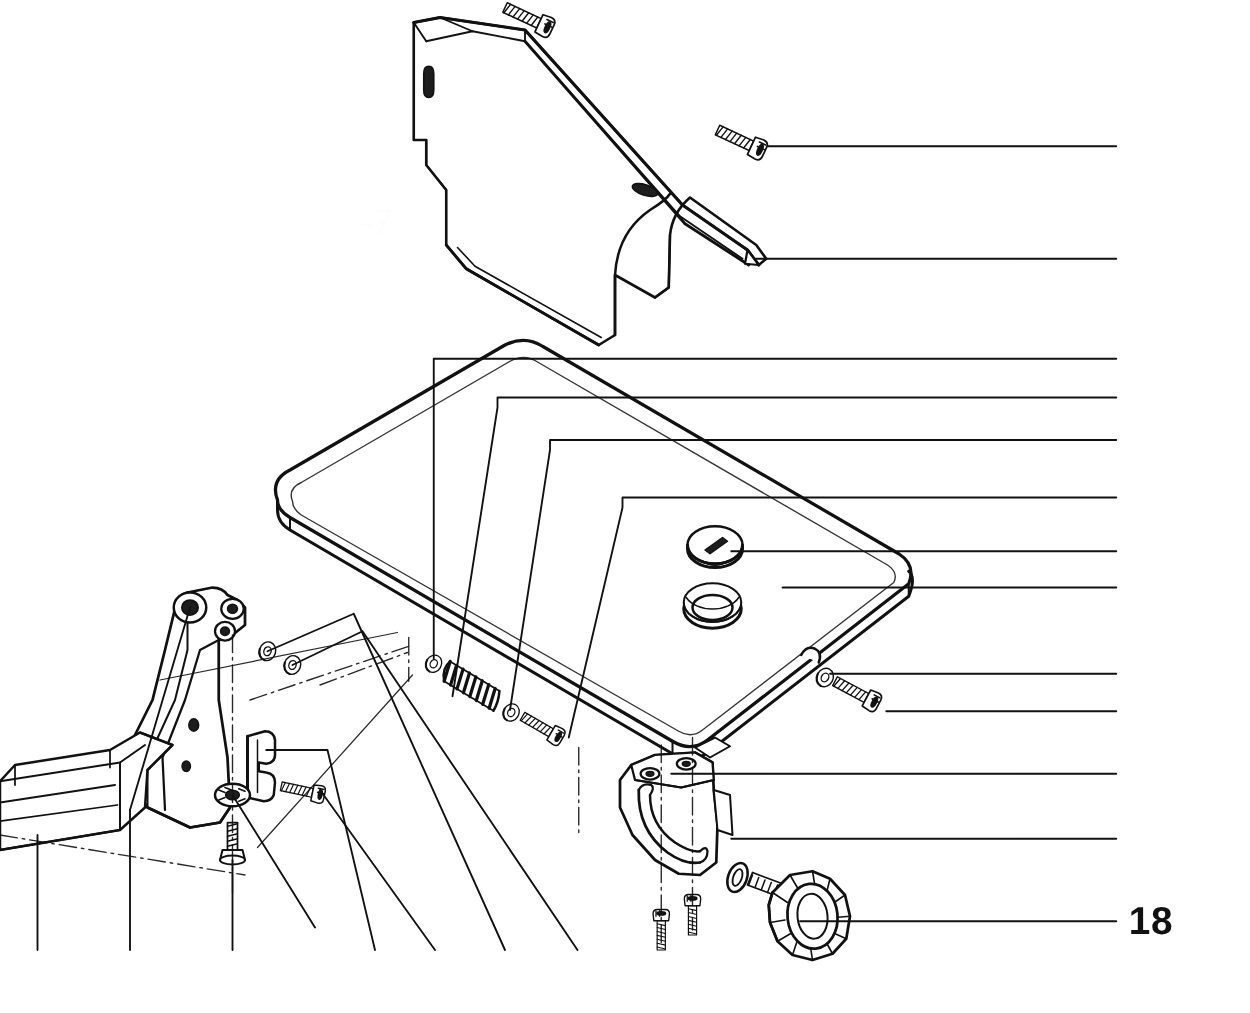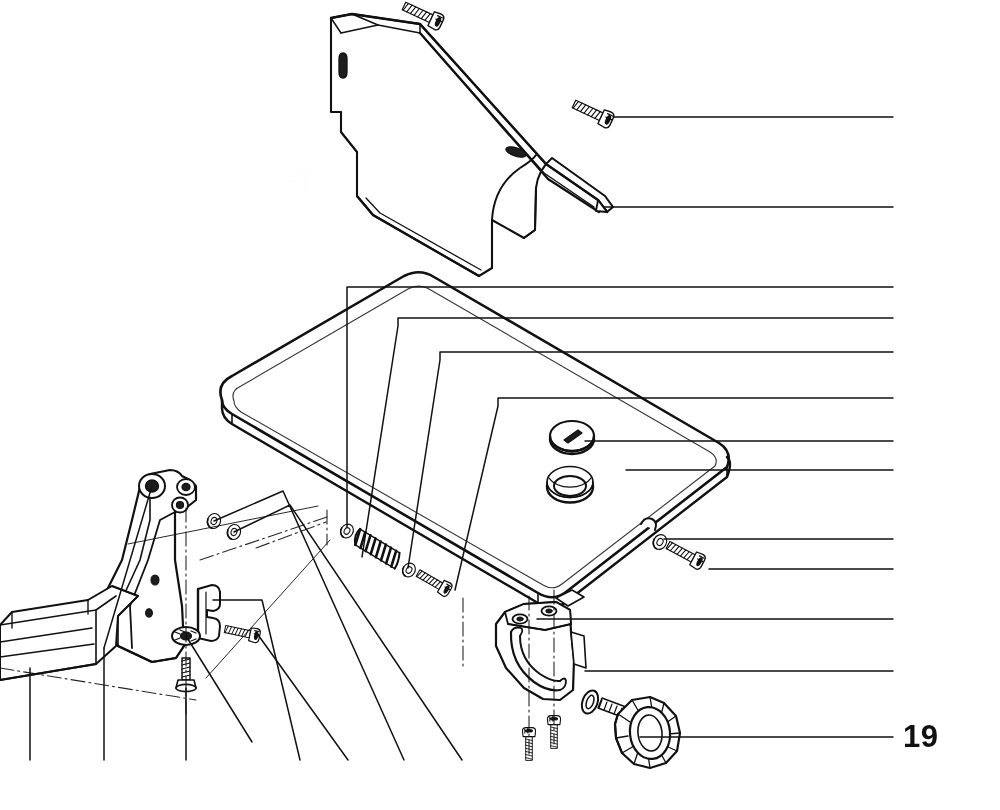--- a/index.html
+++ b/index.html
@@ -383,15 +383,15 @@
       <g stroke="#111111" stroke-width="1.0" fill="none" opacity="0.9">
         <line x1="128" y1="544" x2="318" y2="506"></line>
         <line x1="206" y1="678" x2="330" y2="540"></line>
       </g>
 
     </g>
   </svg>
 
   <div class="watermark" style="left:288px; top:162px; font-size:30px;">-7</div>
 
-  <div class="callout-number" style="left:903px; top:721px;">19</div>
+  <div class="callout-number" style="left:903px; top:721px;">18</div>
 
 </div>
 
 </body></html>

